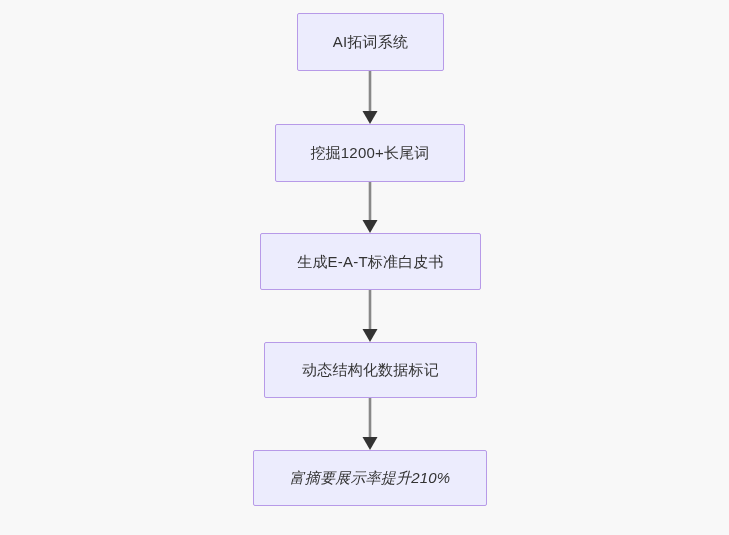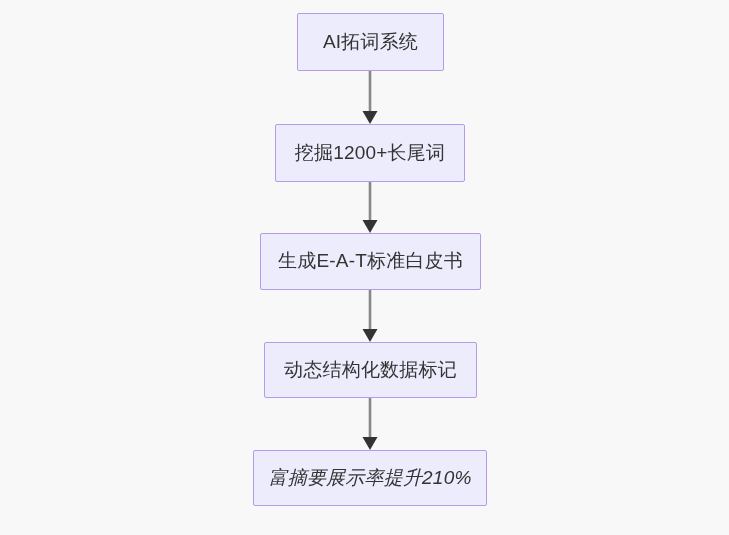--- a/index.html
+++ b/index.html
@@ -21,21 +21,21 @@
   .node {
     position: absolute;
     box-sizing: border-box;
     background: #ececfd;
     border: 1.6px solid #b79ae8;
     border-radius: 2px;
     display: flex;
     align-items: center;
     justify-content: center;
     color: #333333;
-    font-size: 19px;
+    font-size: 15px;
     letter-spacing: 0.2px;
     line-height: 1.2;
     white-space: nowrap;
     user-select: none;
   }
   .node-label {
     display: block;
   }
   .edge {
     position: absolute;

